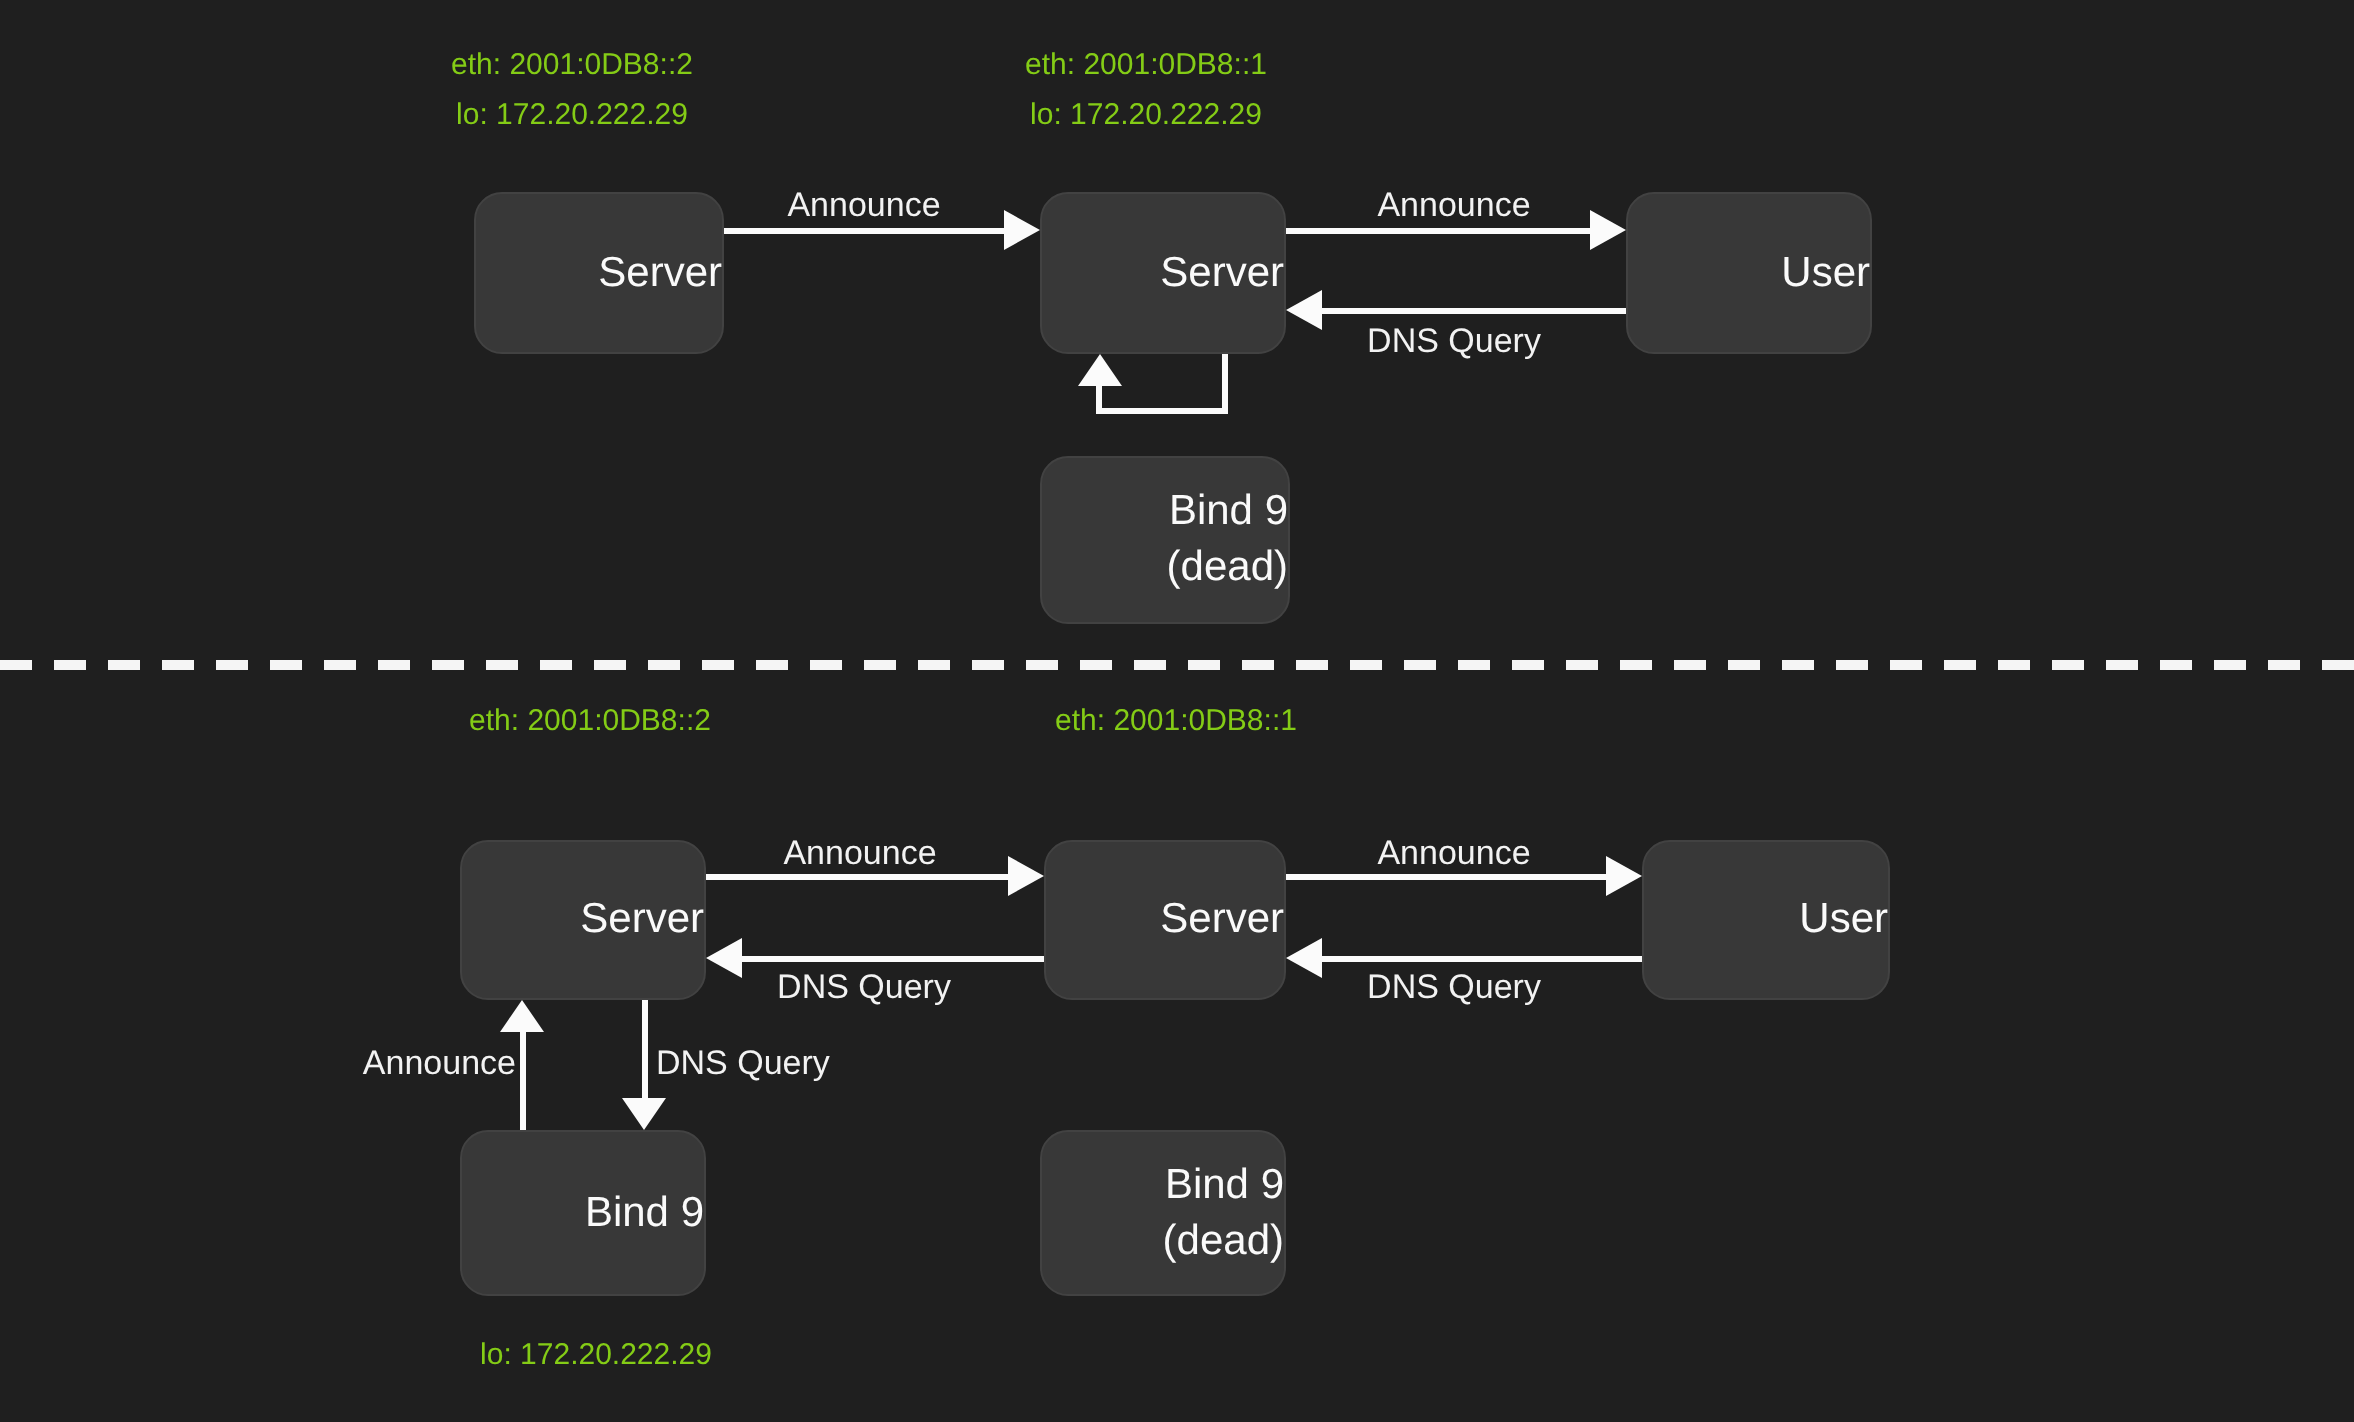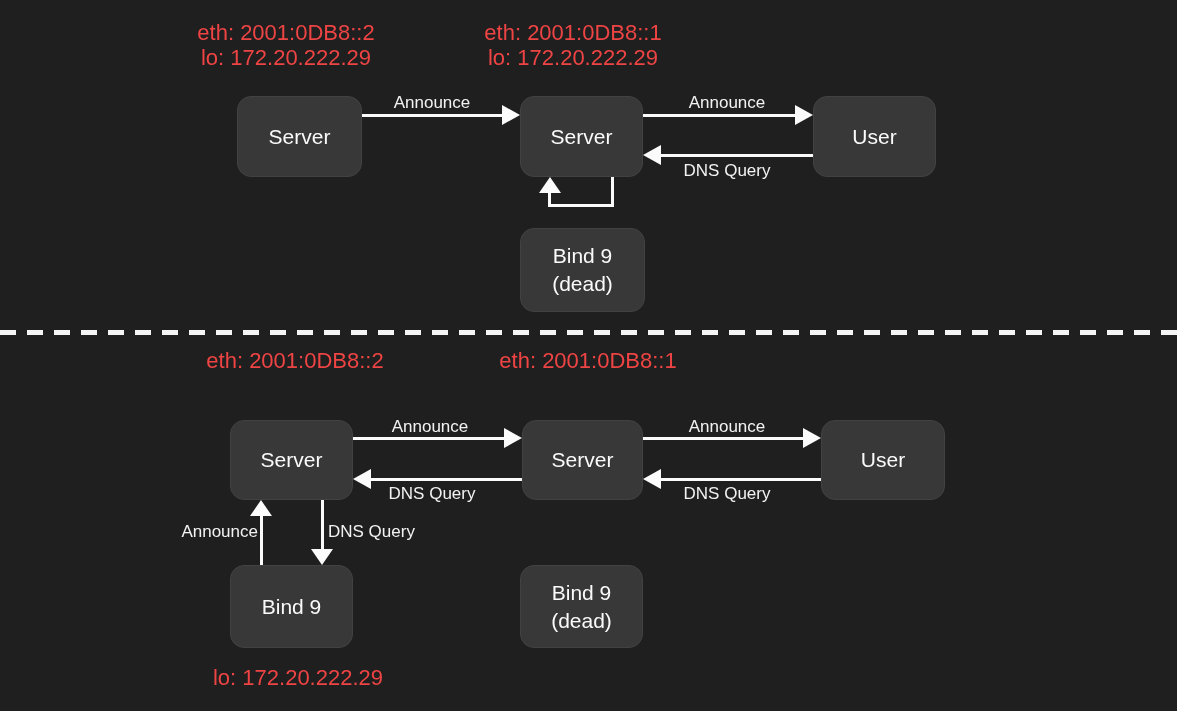--- a/index.html
+++ b/index.html
@@ -11,34 +11,34 @@
     color:#f5f5f5;
     overflow:hidden;
   }
   .node{
     position:absolute;
     background:#383838;
     border:1px solid #424242;
     border-radius:14px;
     display:flex;
     flex-direction:column;
-    align-items:center;
+    align-items:flex-end;
     justify-content:center;
     box-sizing:border-box;
     font-size:21px;
     line-height:28px;
     color:#fafafa;
   }
   .addr{
     position:absolute;
-    font-size:22px;
+    font-size:15px;
     line-height:25px;
     text-align:center;
     white-space:nowrap;
-    color:#ef4444;
+    color:#84cc16;
   }
   .edge-label{
     position:absolute;
     font-size:17px;
     line-height:20px;
     white-space:nowrap;
     color:#f2f2f2;
   }
   .center{transform:translateX(-50%);}
   .hline{position:absolute;height:3px;background:#fbfbfb;}

